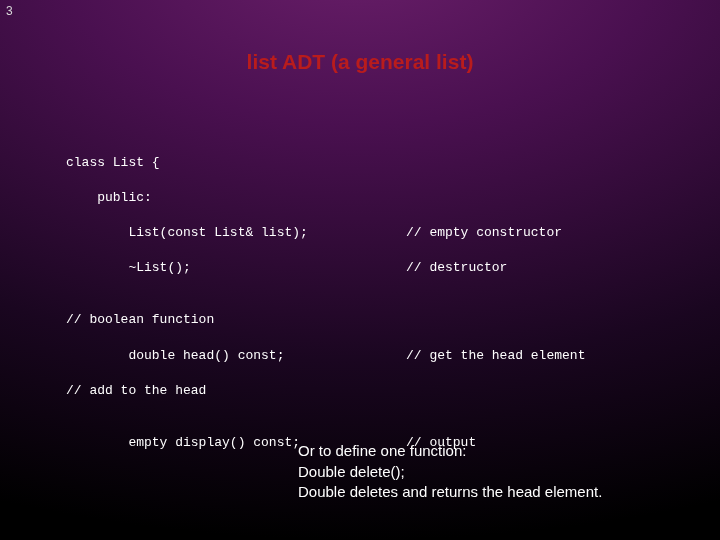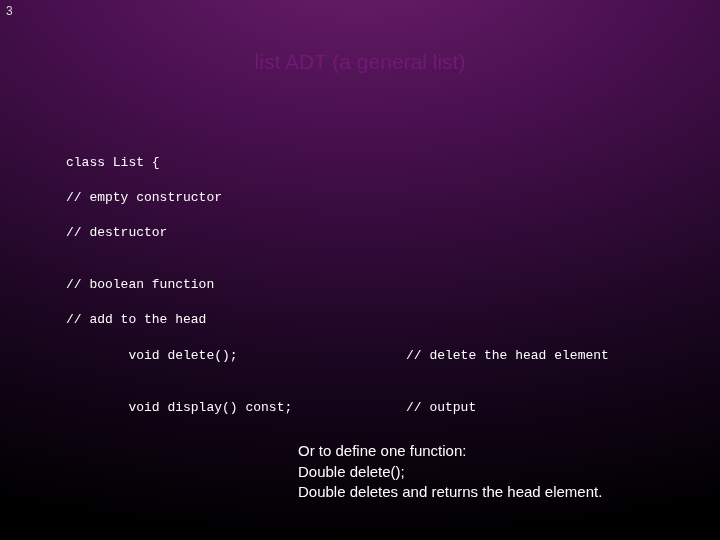--- a/index.html
+++ b/index.html
@@ -12,25 +12,25 @@
   }
   .slide-number {
     position: absolute;
     top: 4px;
     left: 6px;
     font-size: 12px;
     color: #d8d8d8;
   }
   .title {
     text-align: center;
-    font-weight: normal;
+    font-weight: bold;
     font-size: 21px;
     margin-top: 50px;
     margin-bottom: 62px;
-    color: #701a75;
+    color: #b91c1c;
   }
   .code-block {
     font-family: "Courier New", Courier, monospace;
     font-size: 13px;
     line-height: 1.35;
     color: #ffffff;
     white-space: pre;
     margin-left: 66px;
   }
   .code-row { display: flex; align-items: center; }
@@ -47,28 +47,29 @@
 </style>
 </head>
 <body>
 
 <div class="slide-number">3</div>
 
 <div class="title">list ADT (a general list)</div>
 
 <div class="code-block">
 <div class="code-row"><span class="code-left">class List {</span></div>
-<div class="code-row"><span class="code-right">// empty constructor</span></div>
-<div class="code-row"><span class="code-right">// destructor</span></div>
+<div class="code-row"><span class="code-left">    public:</span></div>
+<div class="code-row"><span class="code-left">        List(const List&amp; list);</span><span class="code-right">// empty constructor</span></div>
+<div class="code-row"><span class="code-left">        ~List();</span><span class="code-right">// destructor</span></div>
 <div class="code-row"><span class="code-left"></span></div>
 <div class="code-row"><span class="code-right">// boolean function</span></div>
+<div class="code-row"><span class="code-left">        double head() const;</span><span class="code-right">// get the head element</span></div>
 <div class="code-row"><span class="code-right">// add to the head</span></div>
-<div class="code-row"><span class="code-left">        void delete();</span><span class="code-right">// delete the head element</span></div>
 <div class="code-row"><span class="code-left"></span></div>
-<div class="code-row"><span class="code-left">        void display() const;</span><span class="code-right">// output</span></div>
+<div class="code-row"><span class="code-left">        empty display() const;</span><span class="code-right">// output</span></div>
 <div class="code-row"><span class="code-left"></span></div>
 
 
 
 </div>
 
 <div class="footnote">
   <div>Or to define one function:</div>
   <div>Double delete();</div>
   <div>Double deletes and returns the head element.</div>

